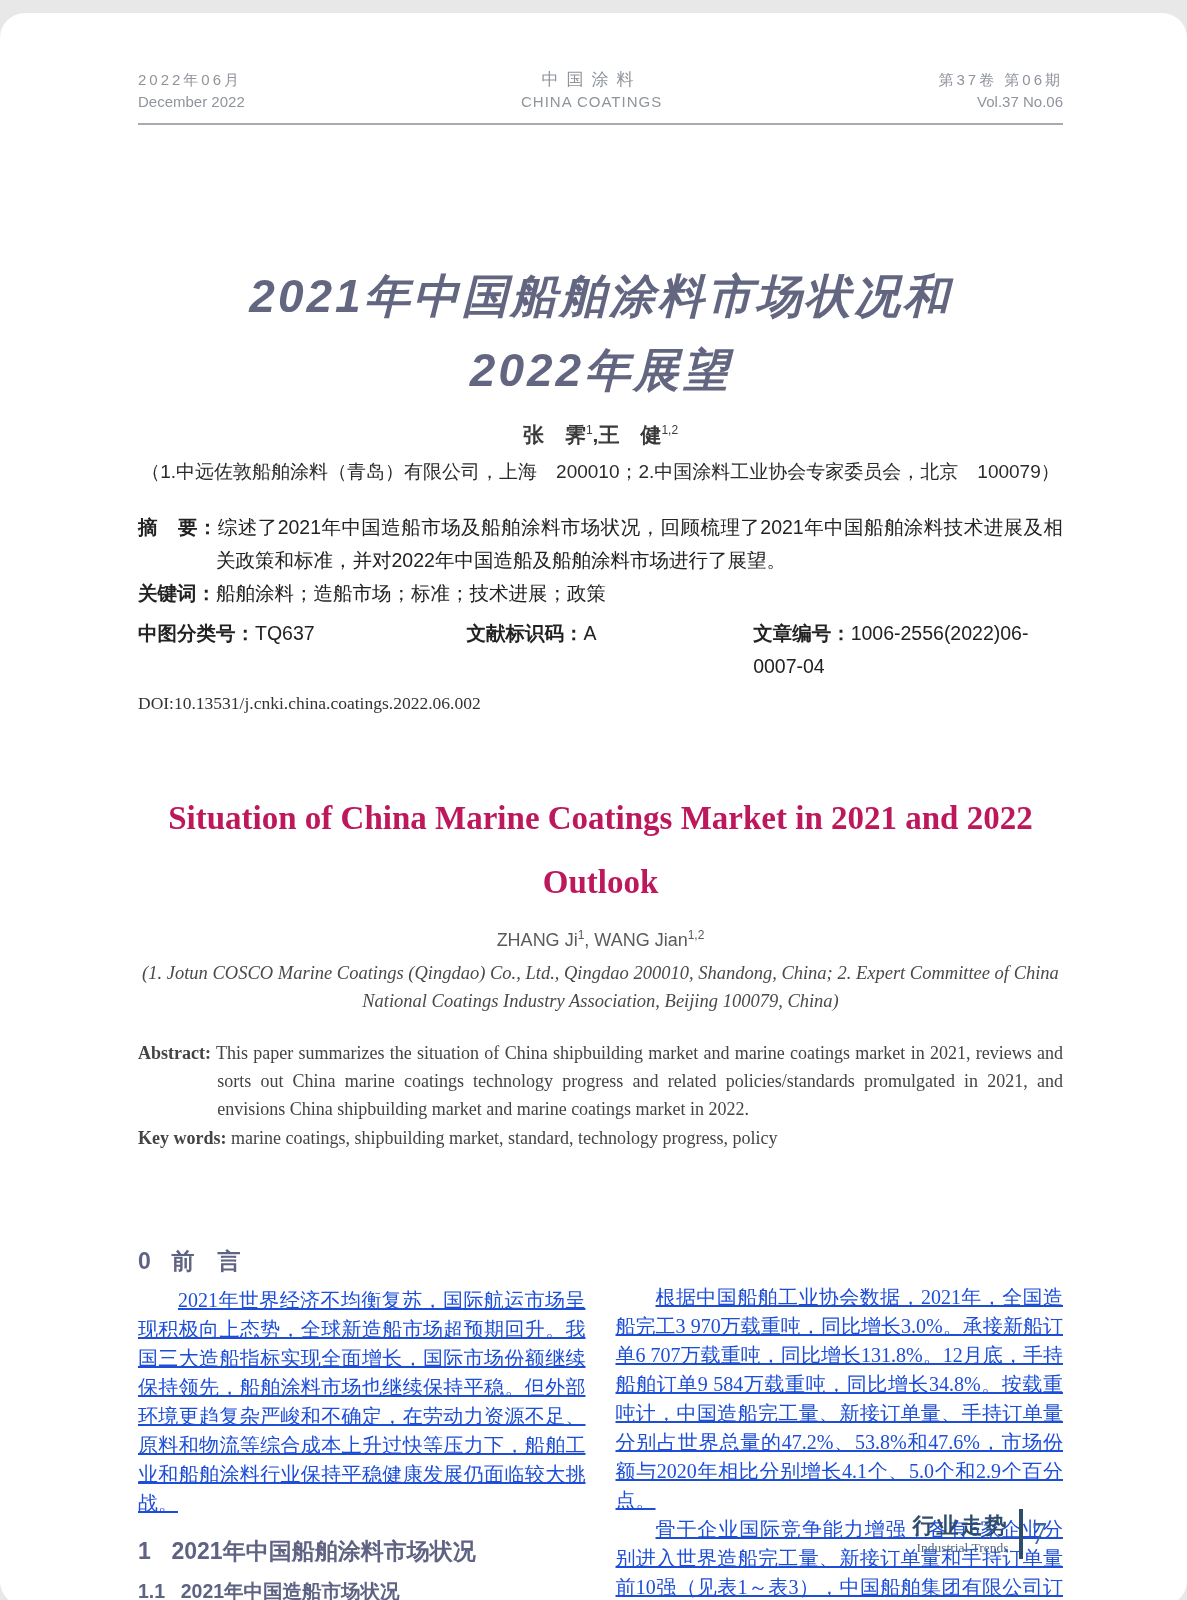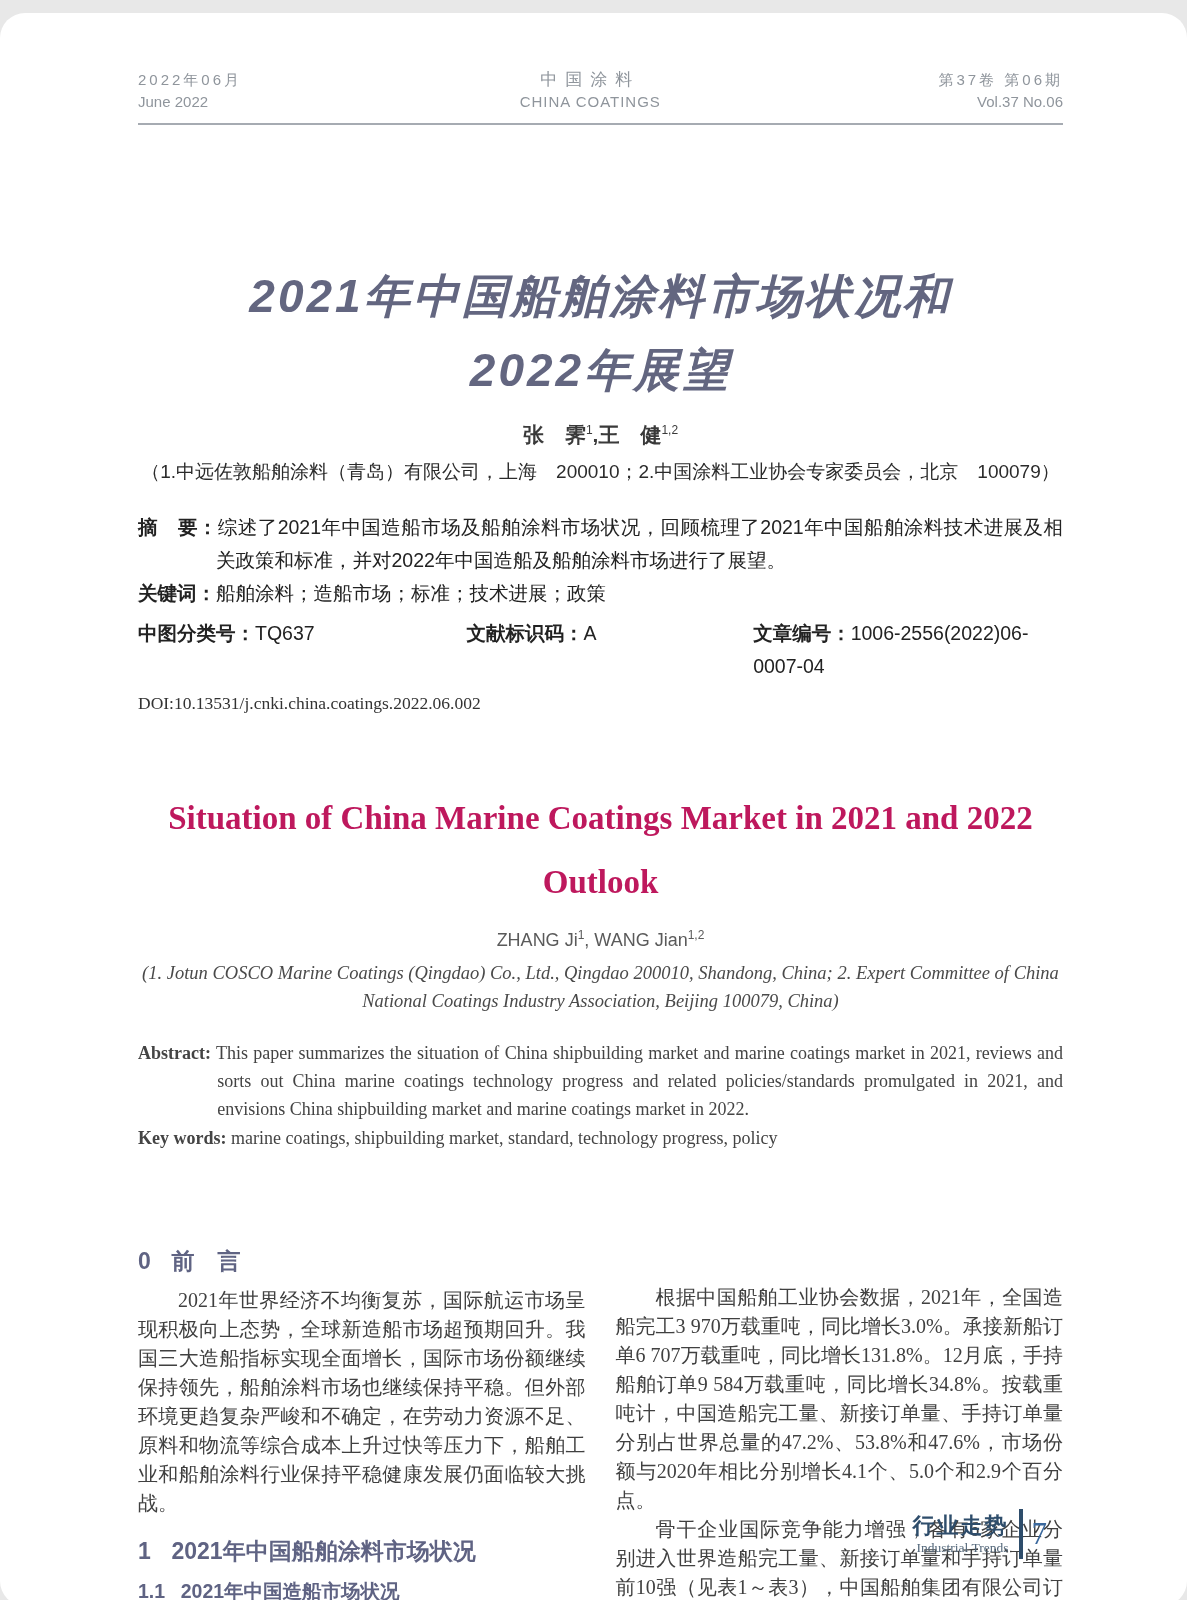--- a/index.html
+++ b/index.html
@@ -154,21 +154,22 @@
     color: #5f6383;
     line-height: 26px;
   }
   h3.sec .num { margin-right: 0.8em; }
   p.body-para {
     font-family: "Liberation Serif", serif;
     font-size: 20px;
     line-height: 29px;
     text-align: justify;
     text-indent: 2em;
-    color: #404040;
+    color: #1d4ed8;
+    text-decoration: underline;
   }
 
   
   .pfooter {
     position: absolute;
     top: 1496px;
     right: 140px;
     display: flex;
     align-items: center;
   }
@@ -200,21 +201,21 @@
 </style>
 </head>
 <body>
 
 <div class="page">
   <div class="content">
 
     <div class="jheader">
       <div class="left">
         <div class="cn">2022年06月</div>
-        <div class="en">June 2022</div>
+        <div class="en">December 2022</div>
       </div>
       <div class="center">
         <div class="cn">中国涂料</div>
         <div class="en">CHINA COATINGS</div>
       </div>
       <div class="right">
         <div class="cn">第37卷 第06期</div>
         <div class="en">Vol.37 No.06</div>
       </div>
     </div>

